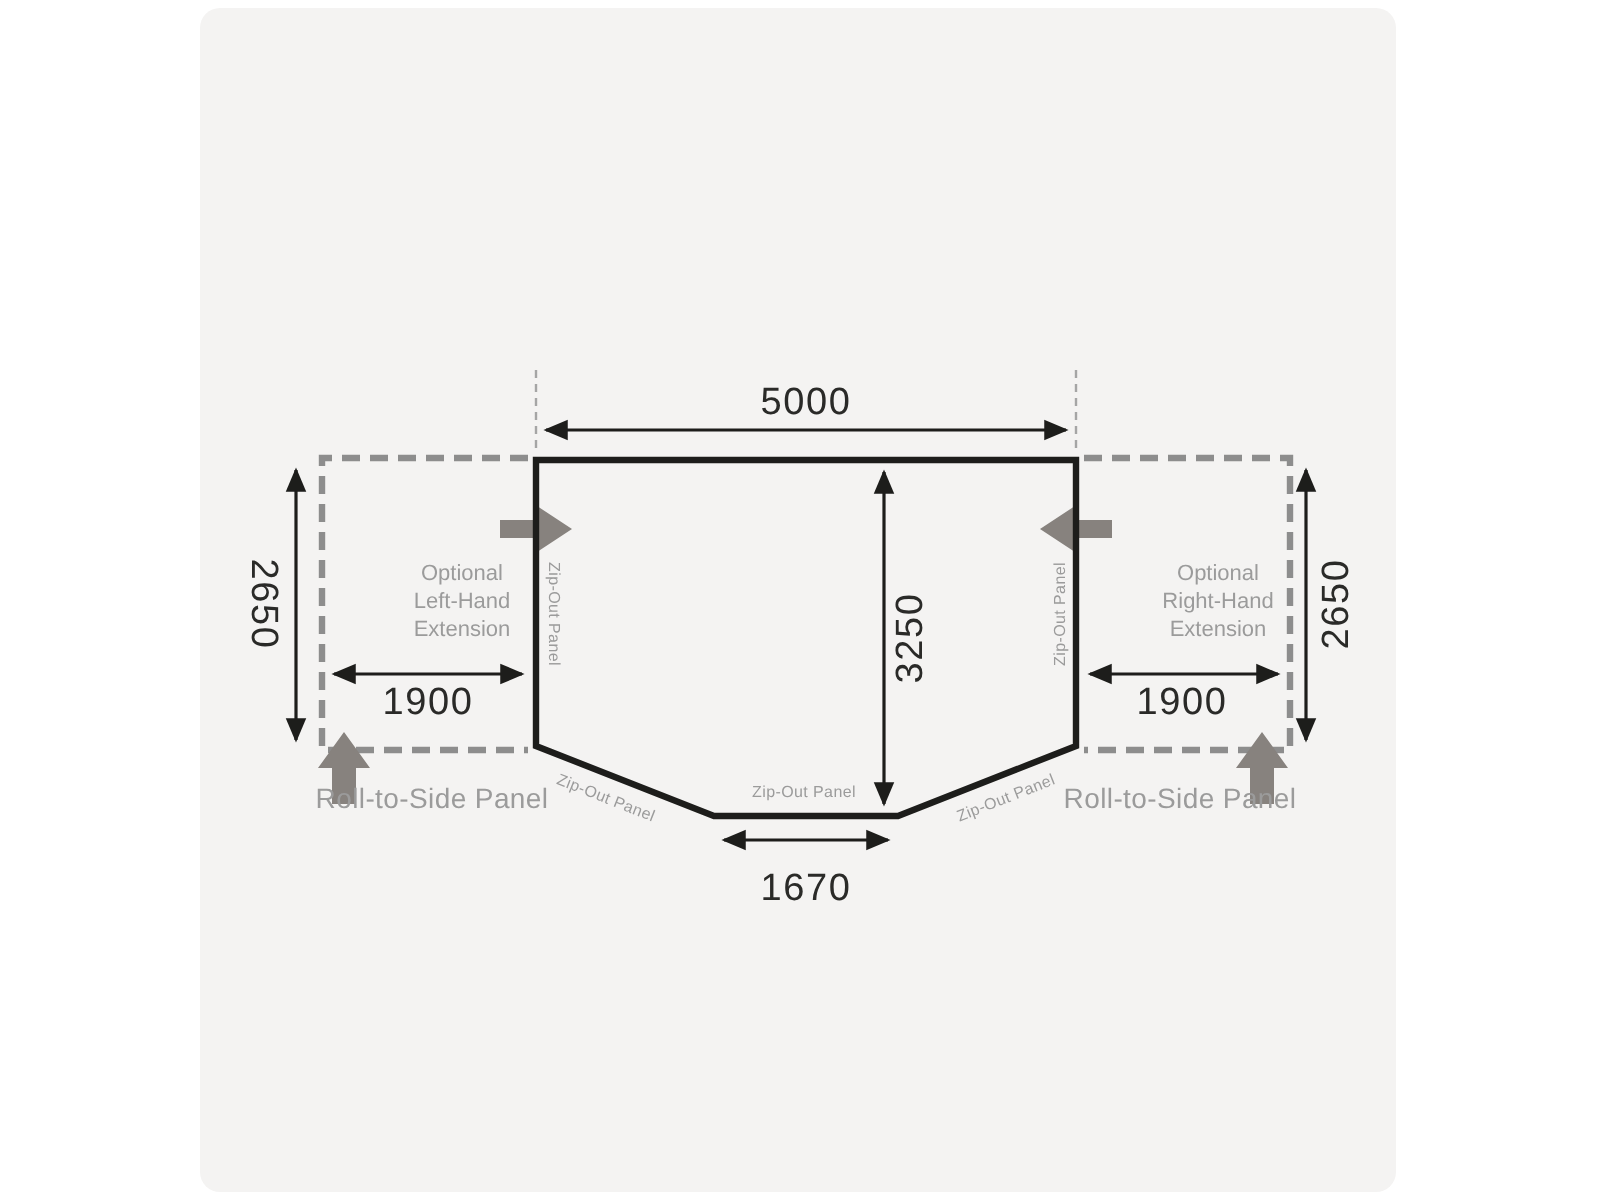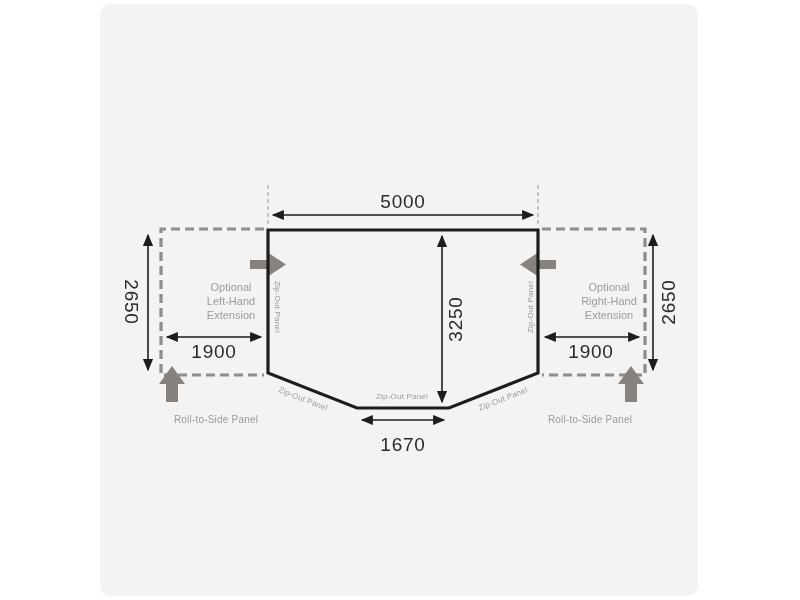--- a/index.html
+++ b/index.html
@@ -30,24 +30,23 @@
     font-size: 19px;
     color: #2a2a28;
     letter-spacing: 0.8px;
   }
   .gray-sm {
     font-size: 8px;
     color: #9b9b9b;
     letter-spacing: 0.2px;
   }
   .gray-rs {
-    font-size: 10px;
+    font-size: 14px;
     color: #9b9b9b;
     letter-spacing: 0.2px;
-    margin-top: 20px;
   }
   .ext-label {
     font-size: 11px;
     color: #9b9b9b;
     line-height: 14px;
     text-align: center;
   }
   .ext-label span { display: block; margin-left: 36px; }
   .rot90  { transform: translate(-50%, -50%) rotate(90deg); }
   .rotm90 { transform: translate(-50%, -50%) rotate(-90deg); }

